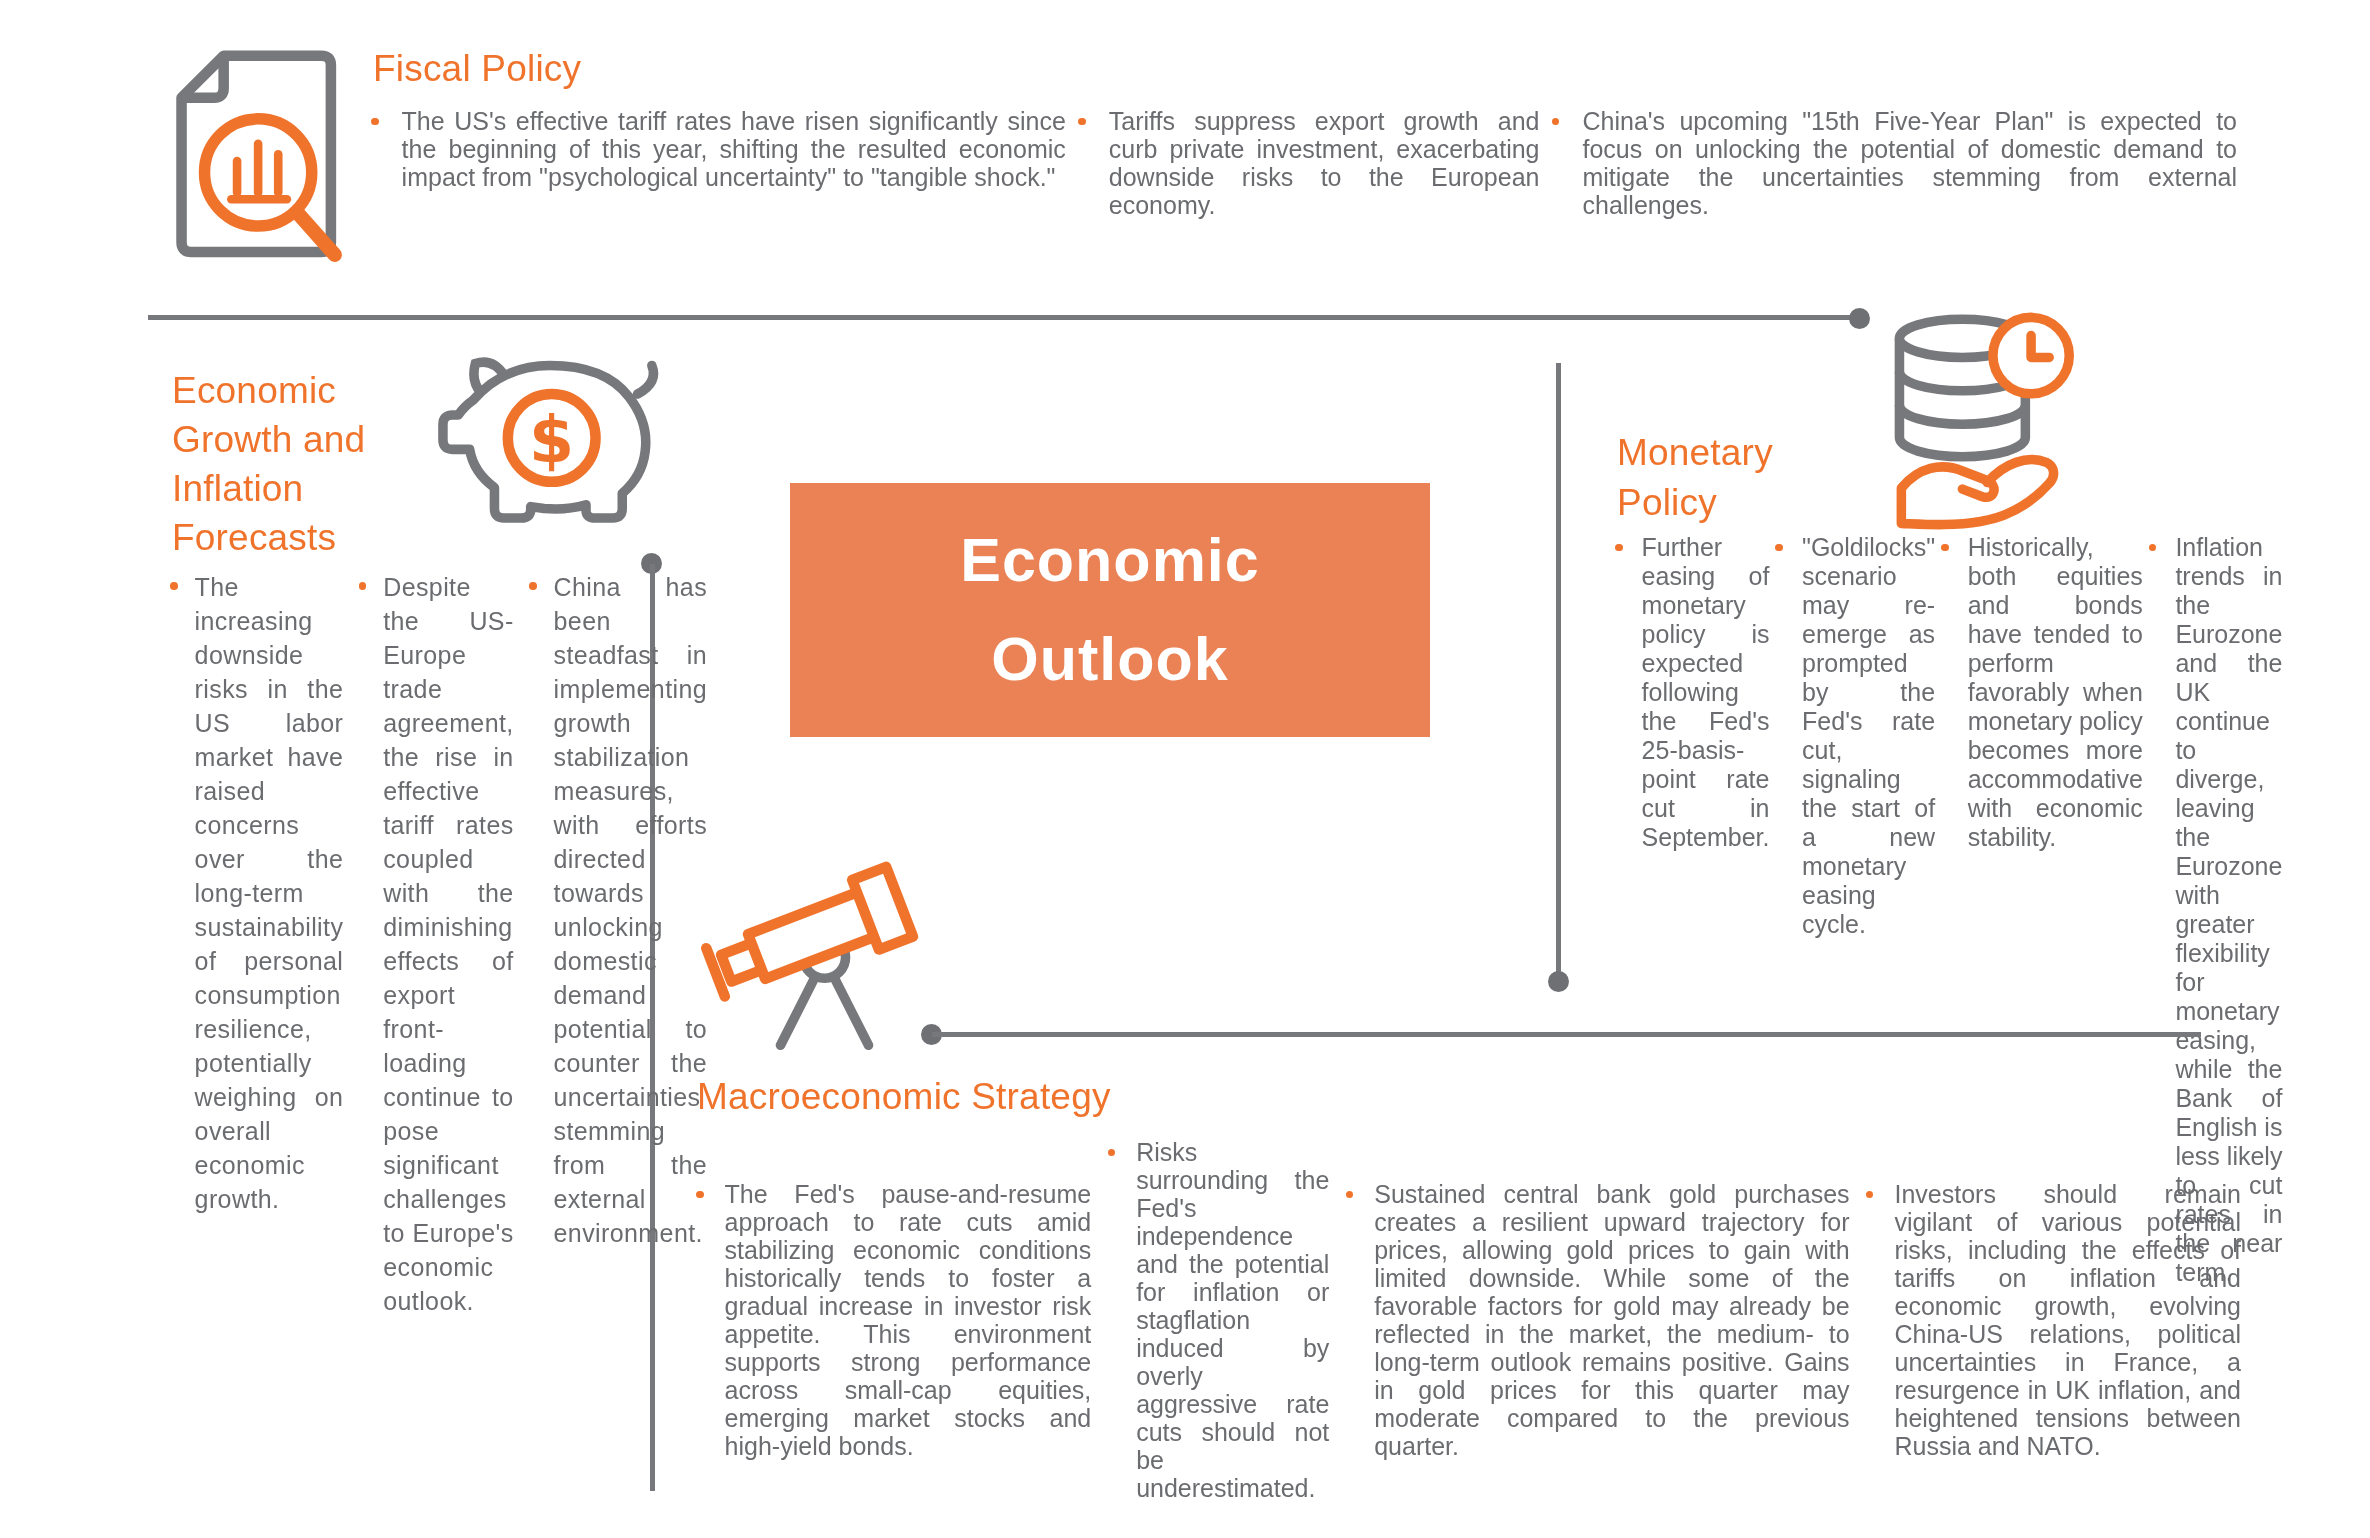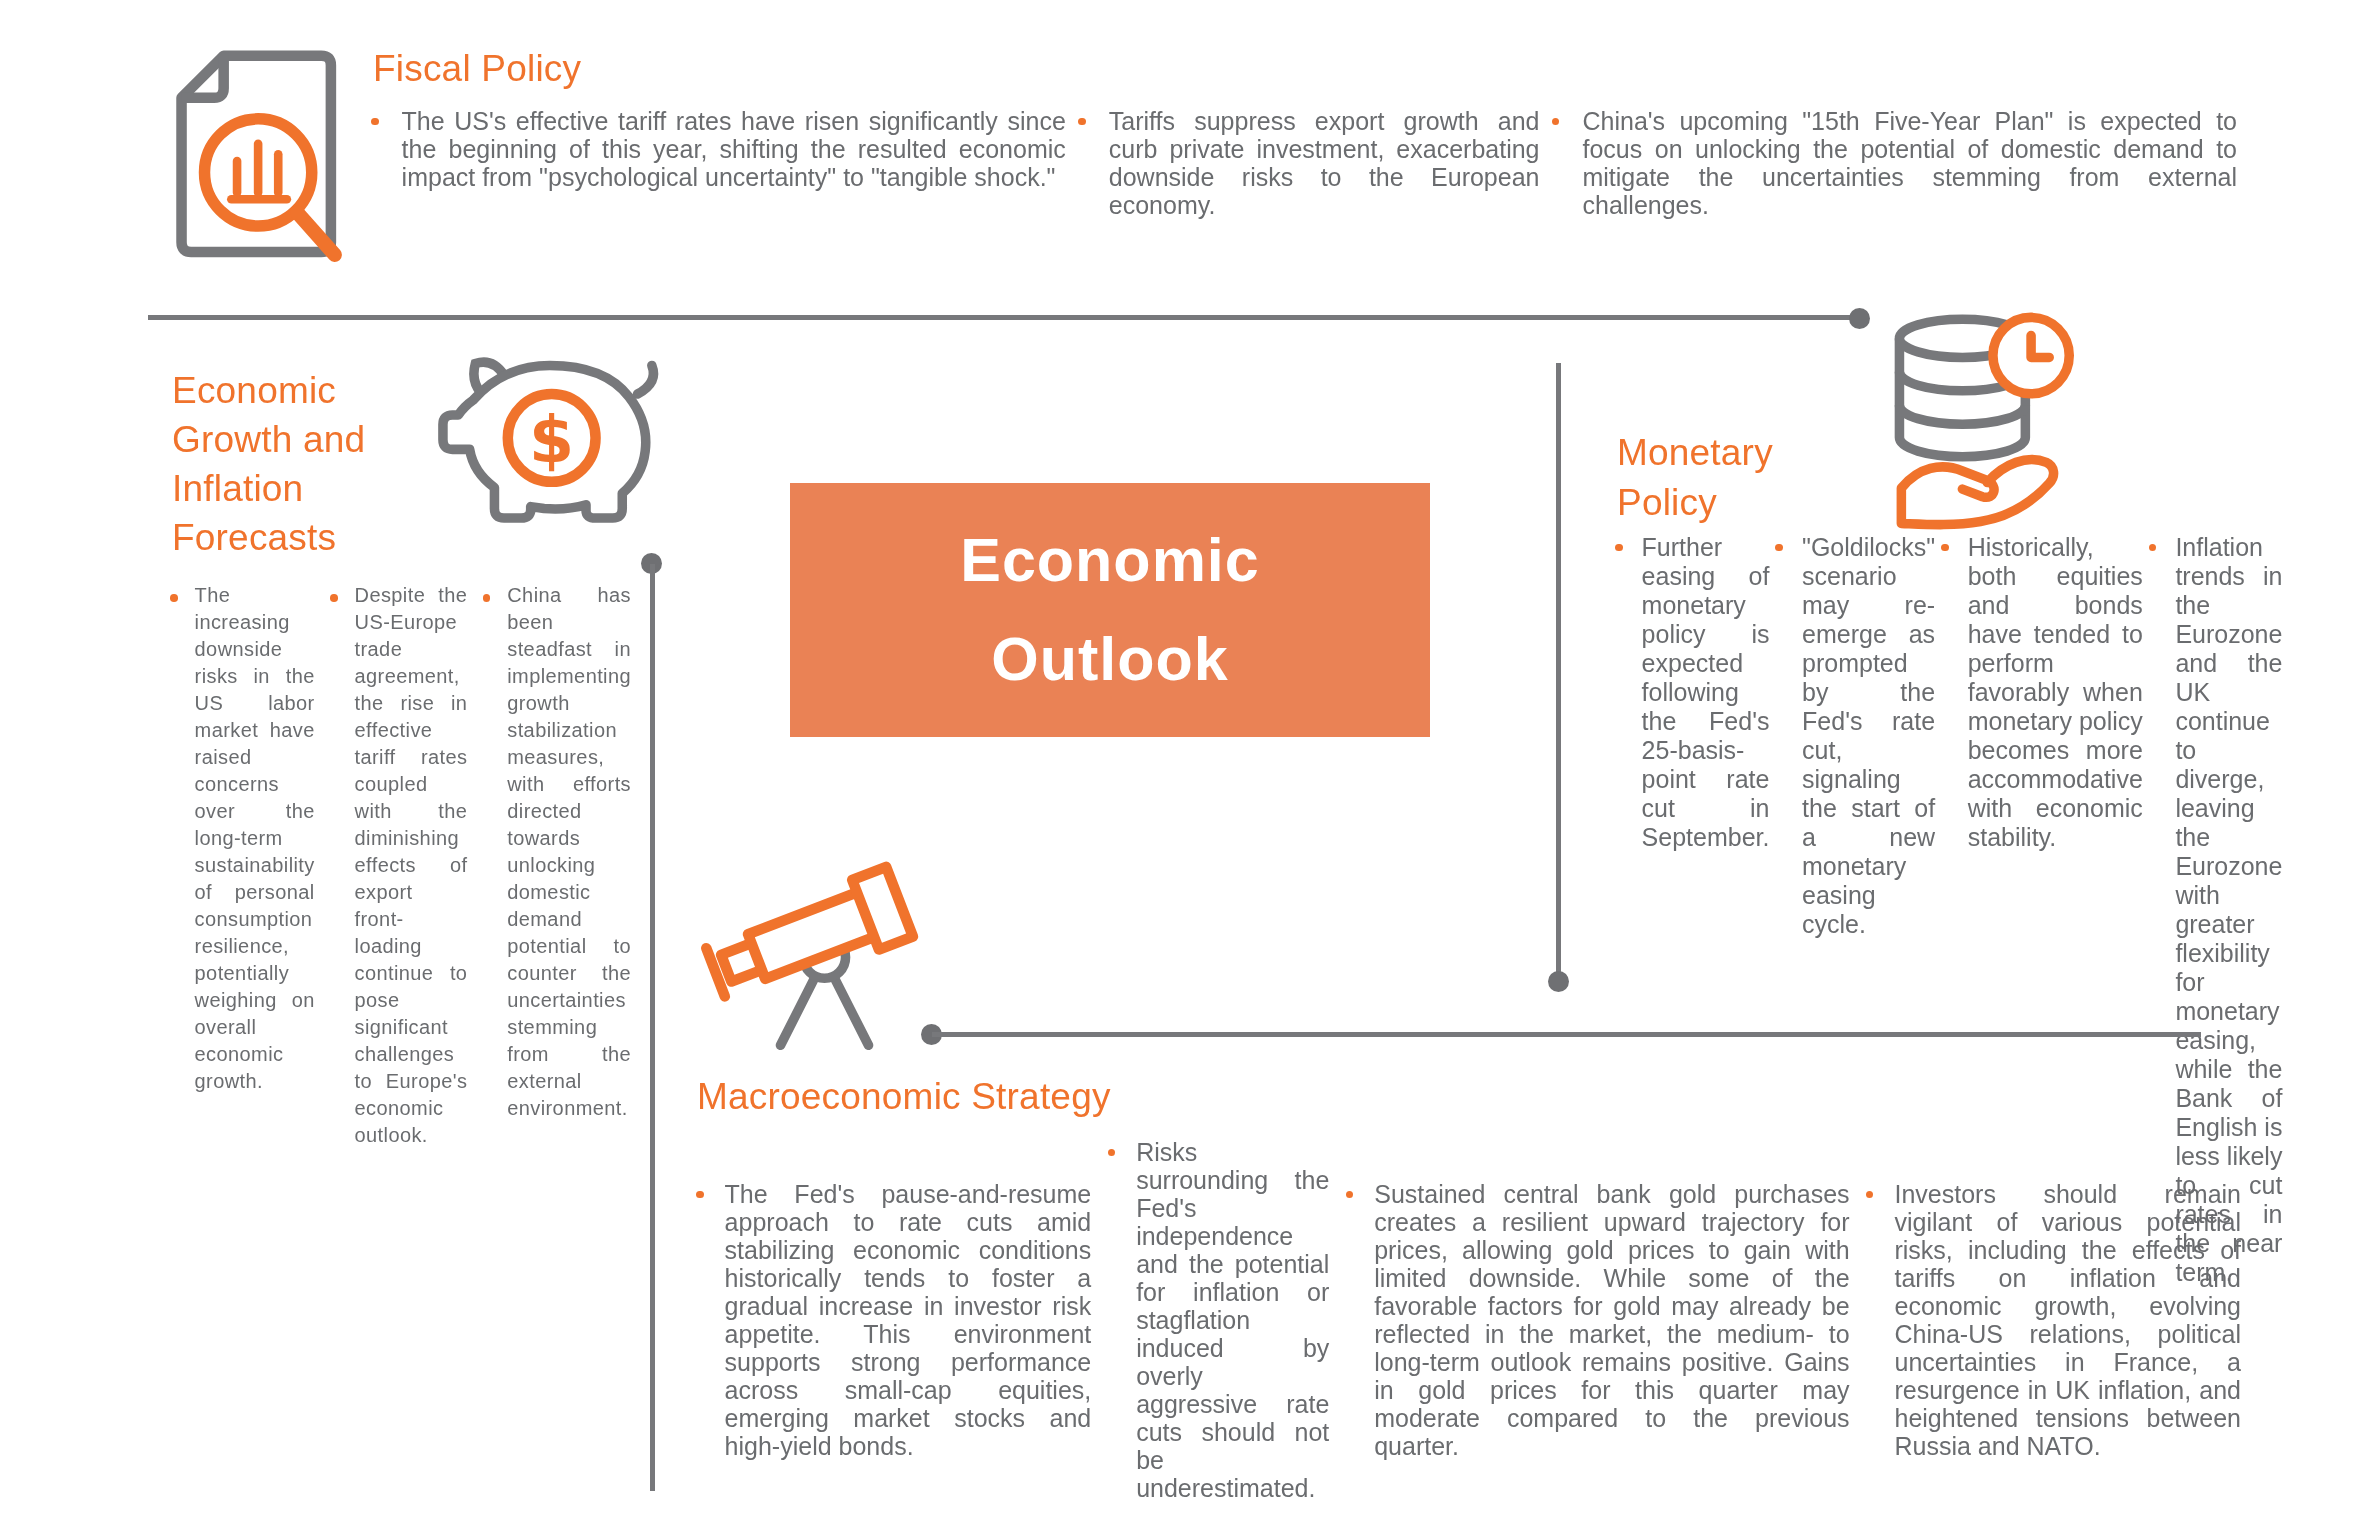--- a/index.html
+++ b/index.html
@@ -20,21 +20,21 @@
   .bullets { position:absolute; display:flex; flex-direction:row; }
   .bullet  { display:flex; align-items:flex-start; }
   .bdot {
     flex:0 0 auto; width:7.6px; height:7.6px; border-radius:50%;
     background:#F0732C; margin-top:10.5px;
   }
   .btext { flex:1 1 auto; text-align:justify; color:#6A6C6F; }
 
   .fiscal-bullets   { left:371px;  top:107px;  width:1866px; gap:12.4px; font-size:25px; line-height:28px; }
   .fiscal-bullets   .bdot { margin-right:23px; }
-  .growth-bullets   { left:170px;  top:582px;  width:461px;  gap:15.3px; font-size:20px; line-height:27px; letter-spacing:0.4px; }
+  .growth-bullets   { left:170px;  top:570px;  width:461px;  gap:15.3px; font-size:25px; line-height:34px; letter-spacing:0.4px; }
   .growth-bullets   .bdot { margin-right:17px; margin-top:12.4px; }
   .monetary-bullets { left:1615px; top:533px;  width:621px;  gap:6px; font-size:25px; line-height:29px; }
   .monetary-bullets .bdot { margin-right:19px; }
   .macro-bullets    { left:696px;  top:1138px; width:1545px; gap:16.3px; font-size:25px; line-height:28px;align-items:center; }
   .macro-bullets    .bdot { margin-right:21px; }
 
   
   .center-box {
     position:absolute; left:790px; top:483px; width:640px; height:254px;
     background:#EA8255; display:flex; align-items:center; justify-content:center;

